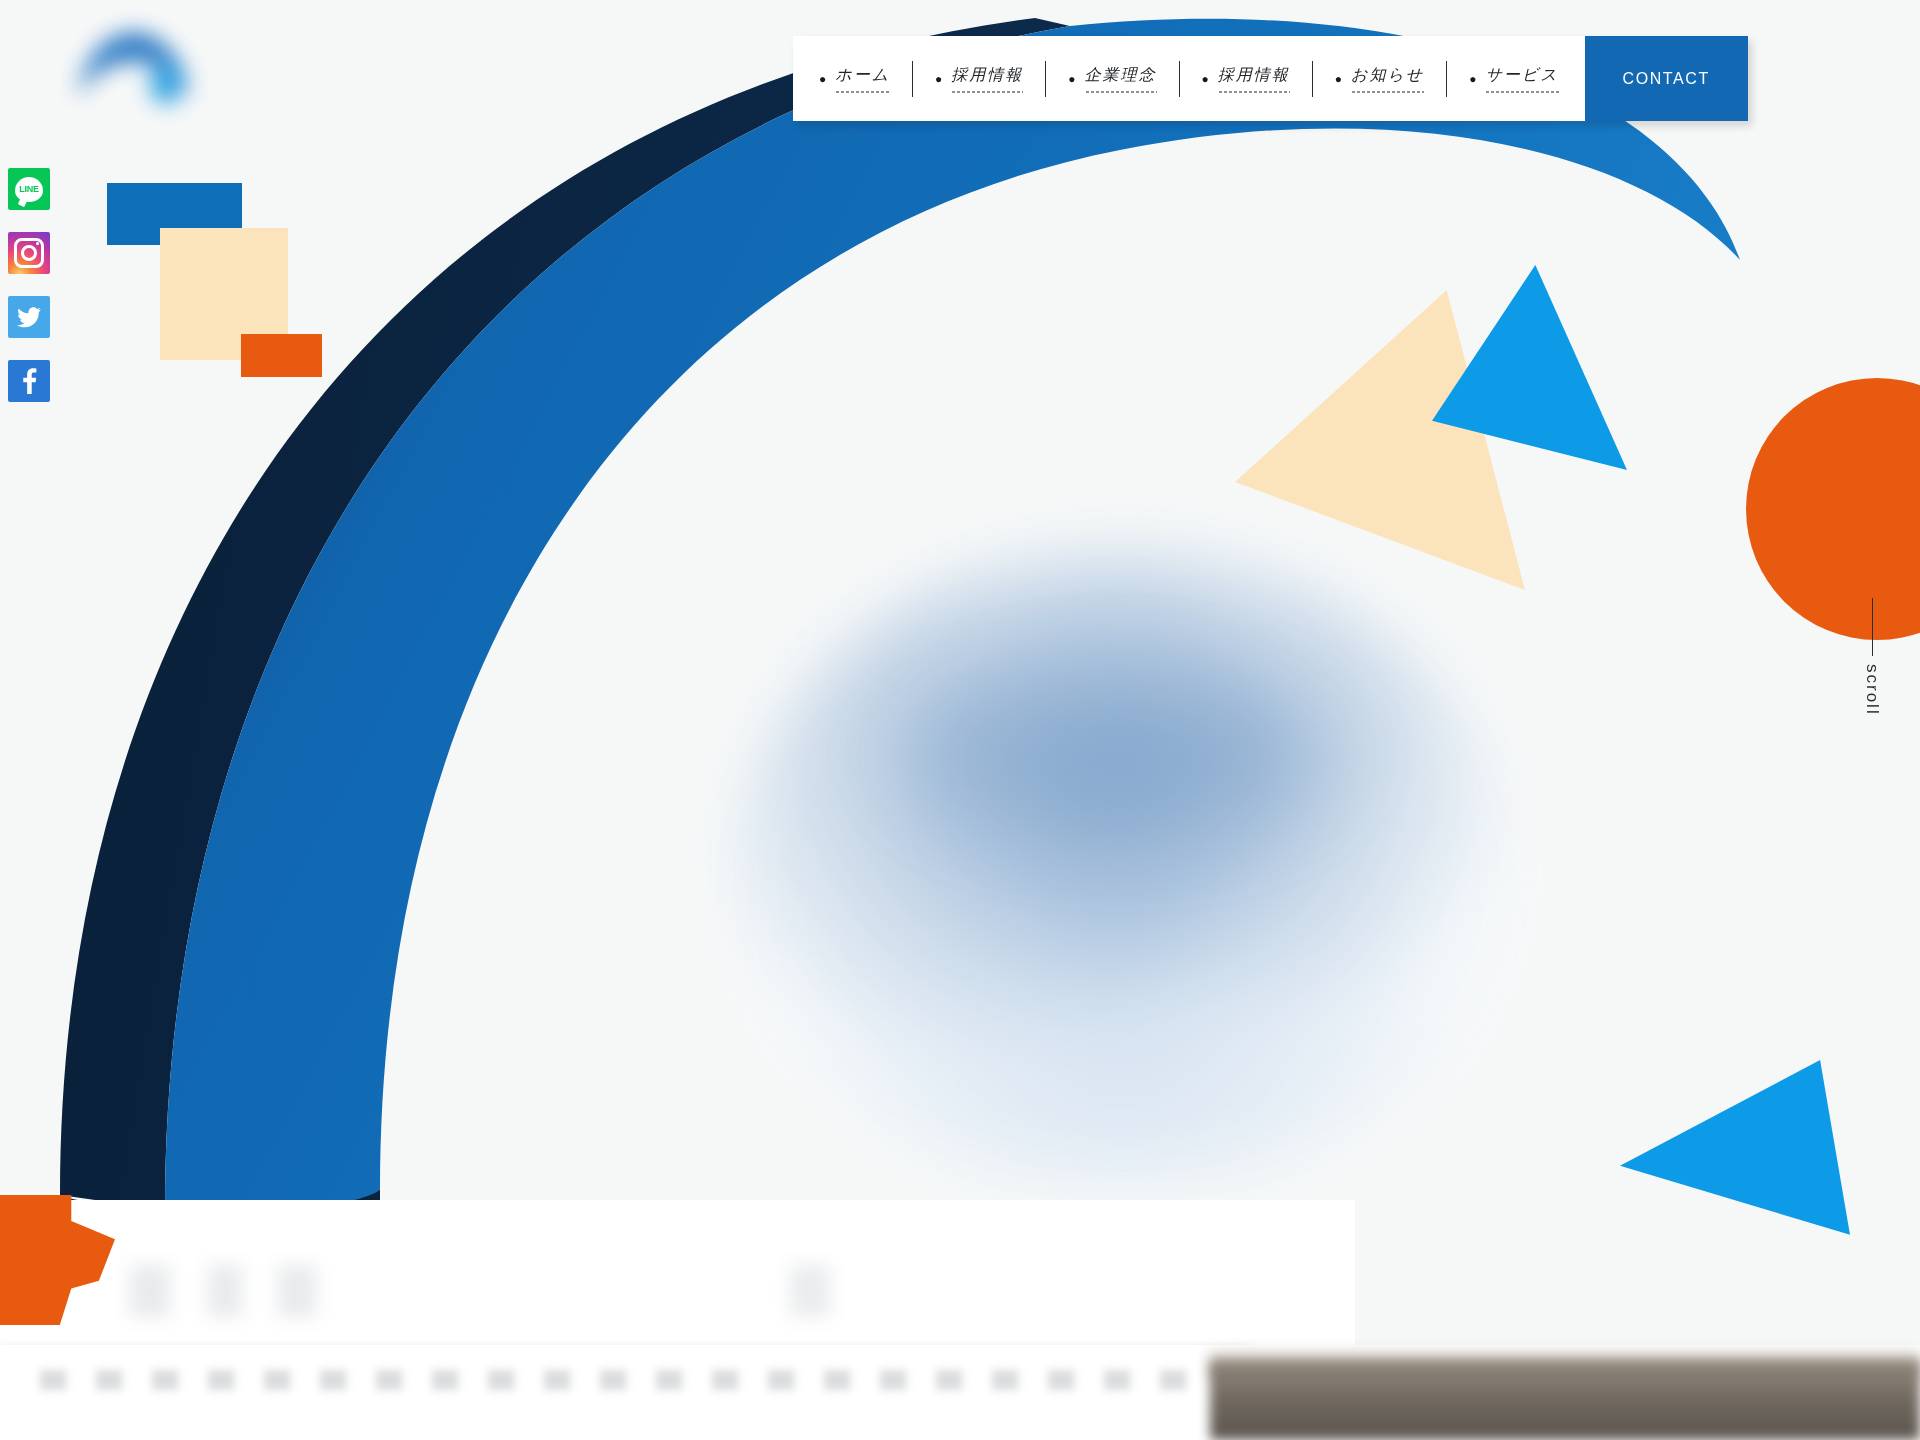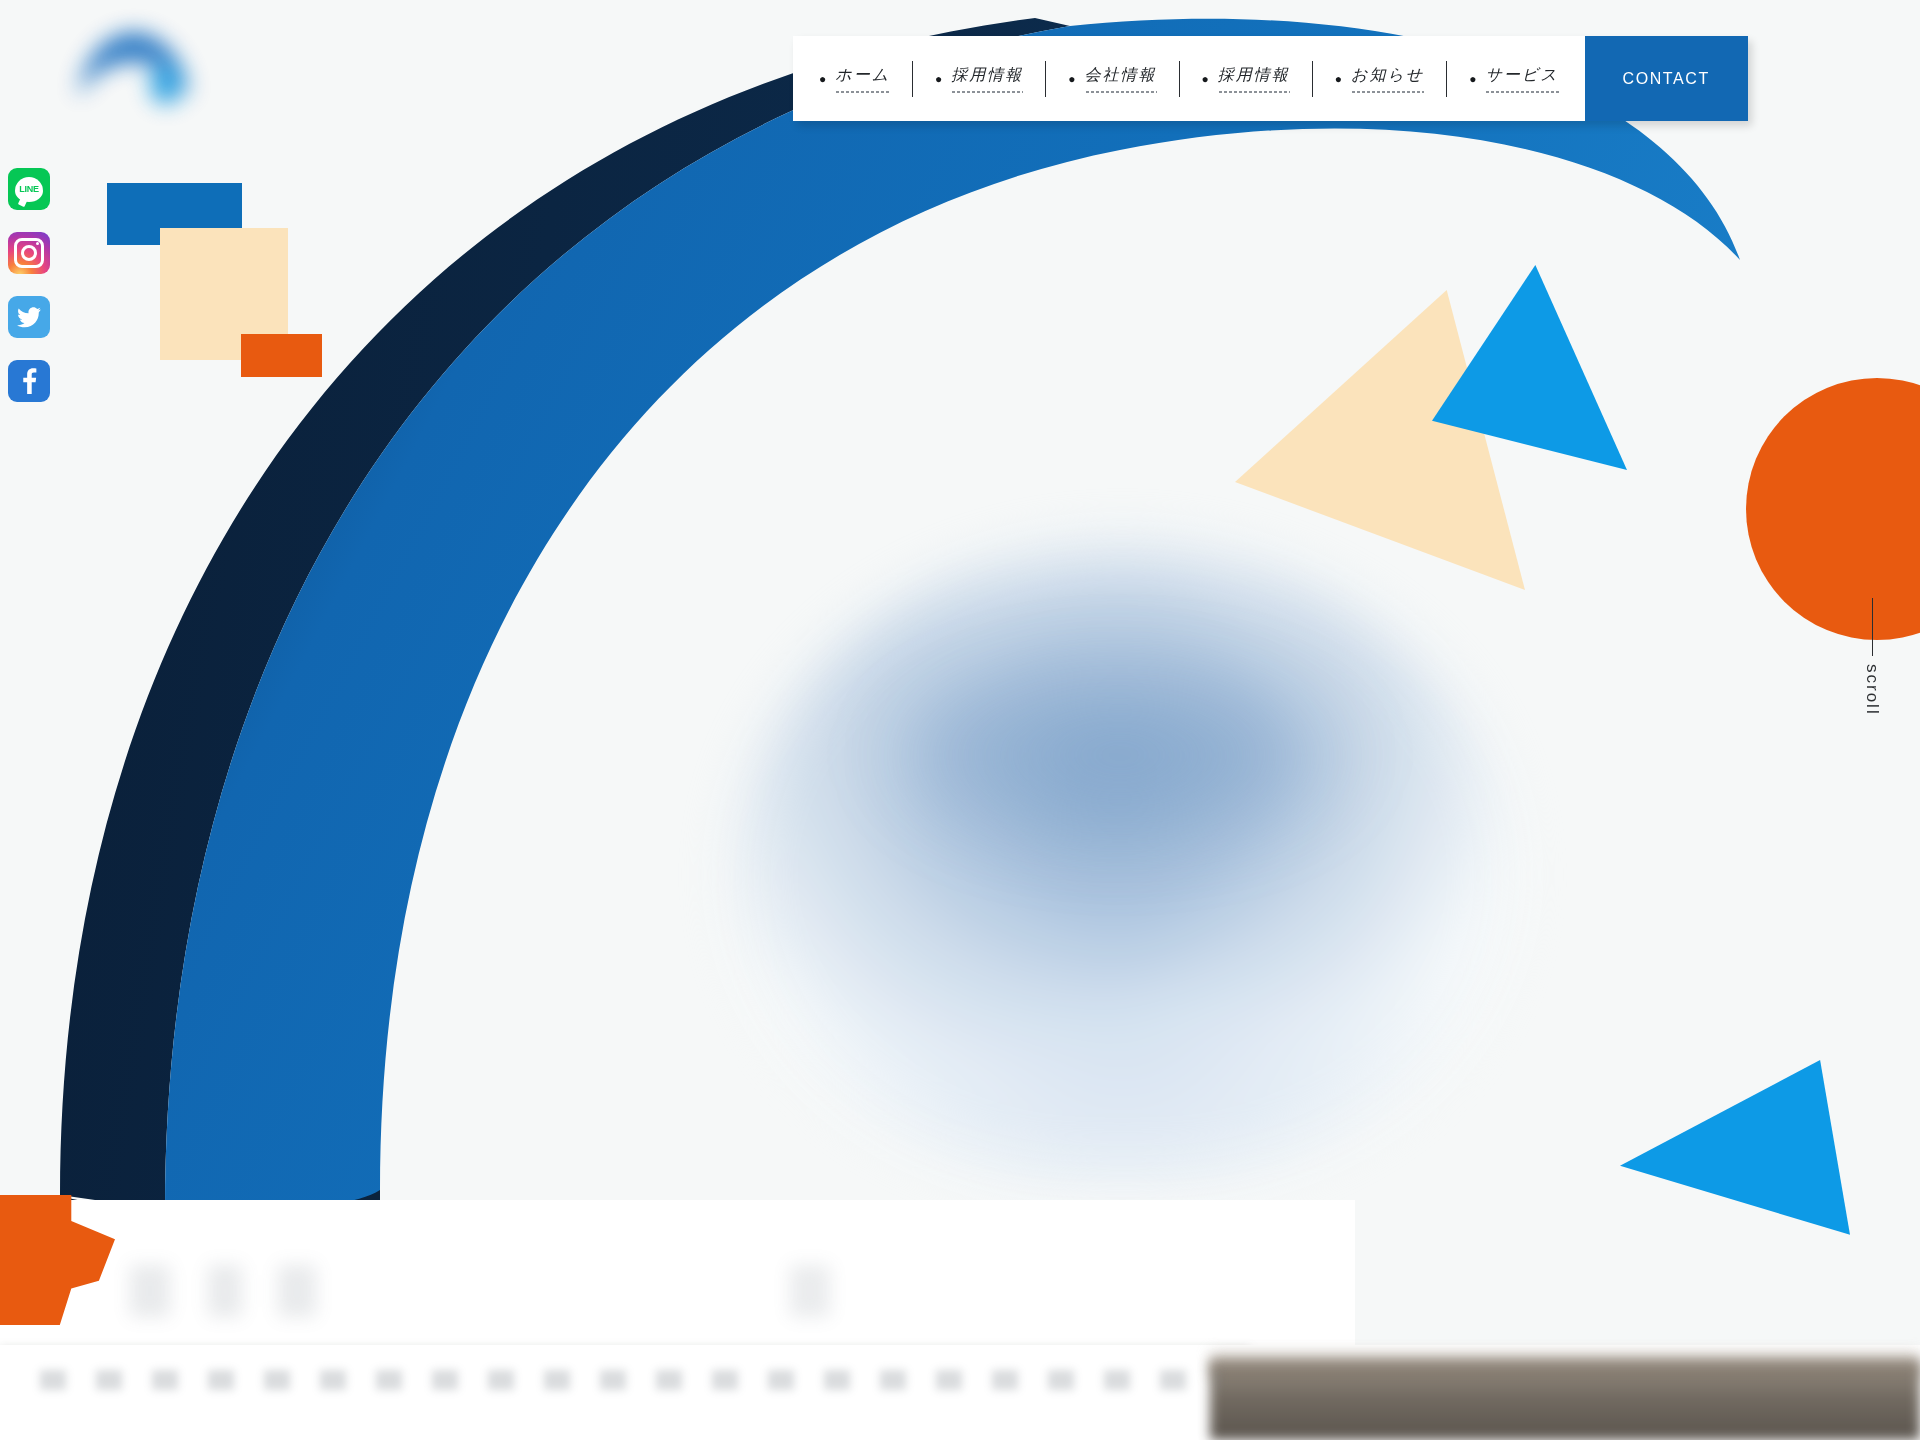--- a/index.html
+++ b/index.html
@@ -108,21 +108,21 @@
   
   .logo{
     position:absolute;left:48px;top:18px;width:165px;height:95px;
     filter:blur(11px);
     opacity:.9;
   }
   .logo svg{display:block;}
 
   
   .social-rail{position:absolute;left:8px;top:168px;display:flex;flex-direction:column;gap:22px;}
-  .social-btn{width:42px;height:42px;border-radius:9px;display:flex;align-items:center;justify-content:center;cursor:pointer;}
+  .social-btn{width:42px;height:42px;border-radius:2px;display:flex;align-items:center;justify-content:center;cursor:pointer;}
   .s-line{background:#06c755;}
   .s-line .bubble{width:28px;height:25px;border-radius:50%/56% 56% 44% 44%;background:#fff;display:flex;align-items:center;justify-content:center;position:relative;}
   .s-line .bubble span{font-size:9px;font-weight:bold;color:#06c755;letter-spacing:-.3px;}
   .s-line .bubble:after{content:"";position:absolute;left:4px;bottom:-4px;width:7px;height:7px;background:#fff;transform:rotate(25deg);border-radius:1px;}
   .s-ig{background:radial-gradient(circle at 28% 102%, #fdd36a 0%, #f8803c 23%, #e8457f 48%, #b236a8 72%, #6f3fd0 100%);}
   .s-ig .ring{width:24px;height:24px;border:3px solid #fff;border-radius:8px;position:relative;}
   .s-ig .ring:before{content:"";position:absolute;left:50%;top:50%;transform:translate(-50%,-50%);width:10px;height:10px;border:3px solid #fff;border-radius:50%;}
   .s-ig .ring:after{content:"";position:absolute;right:2px;top:1px;width:3px;height:3px;border-radius:50%;background:#fff;}
   .s-tw{background:#46a8e8;}
   .s-fb{background:#2878d4;}
@@ -254,21 +254,21 @@
       <div class="nav-sep"></div>
 
       <div class="nav-item">
         <span class="dot">●</span>
         <span class="lbl">採用情報</span>
       </div>
       <div class="nav-sep"></div>
 
       <div class="nav-item">
         <span class="dot">●</span>
-        <span class="lbl">会社情報</span>
+        <span class="lbl">企業理念</span>
       </div>
       <div class="nav-sep"></div>
 
       <div class="nav-item">
         <span class="dot">●</span>
         <span class="lbl">採用情報</span>
       </div>
       <div class="nav-sep"></div>
 
       <div class="nav-item">

